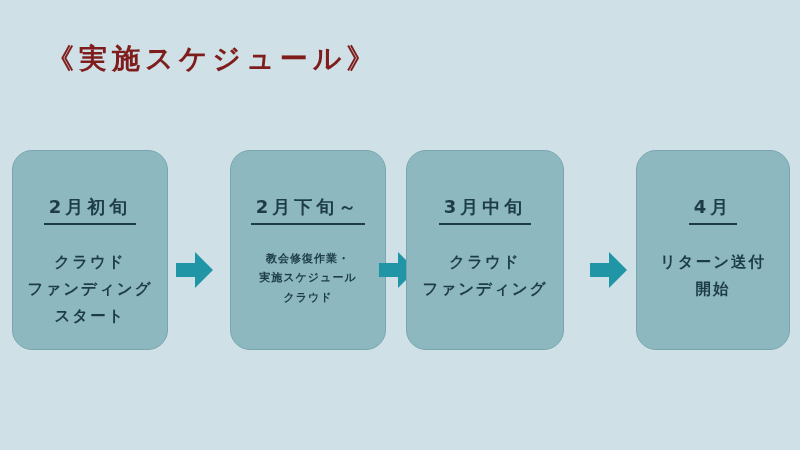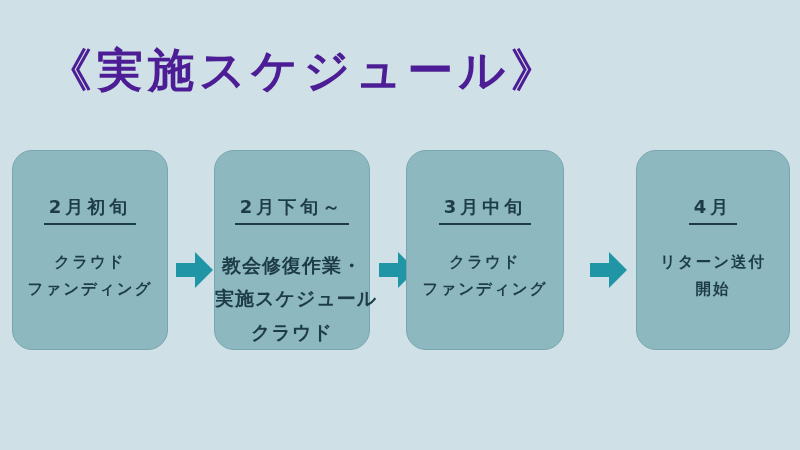--- a/index.html
+++ b/index.html
@@ -11,41 +11,41 @@
     height: 450px;
     background: #cfe1e6;
     overflow: hidden;
     position: relative;
     font-family: "DejaVu Sans", "Liberation Sans", sans-serif;
   }
   .page-title {
     position: absolute;
     left: 46px;
     top: 40px;
-    font-size: 46px;
+    font-size: 28px;
     font-weight: 700;
     letter-spacing: 5px;
-    color: #4c1d95;
+    color: #7f1d1d;
     white-space: nowrap;
     text-align: center;
   }
   .step-box {
     position: absolute;
     top: 150px;
     width: 156px;
     height: 200px;
     background: #8db8c0;
     border: 1px solid #78a6af;
     border-radius: 20px;
     box-sizing: border-box;
     text-align: center;
     color: #1d3c47;
   }
   .step-box.pos-1 { left: 12px;  }
-  .step-box.pos-2 { left: 214px; }
+  .step-box.pos-2 { left: 230px; }
   .step-box.pos-3 { left: 406px; width: 158px; }
   .step-box.pos-4 { left: 629px; width: 154px; margin-left: 7px; }
   .step-date {
     display: inline-block;
     margin-top: 44px;
     font-size: 18px;
     font-weight: 700;
     letter-spacing: 4px;
     padding: 0 5px 4px 5px;
     border-bottom: 2px solid #1d3c47;
@@ -55,21 +55,21 @@
     margin-top: 24px;
     font-size: 15.5px;
     font-weight: 700;
     letter-spacing: 2px;
     line-height: 1.75;
   }
   .step-body .line {
     white-space: nowrap;
   }
   .step-box.pos-2 .step-body {
-    font-size: 19px;
+    font-size: 11px;
     letter-spacing: 1px;
   }
   .flow-arrow {
     position: absolute;
     top: 251px;
     width: 37px;
     height: 38px;
   }
   .flow-arrow.pos-1 { left: 176px; }
   .flow-arrow.pos-2 { left: 379px; }
@@ -80,20 +80,21 @@
 </head>
 <body>
 
 <div class="page-title">《実施スケジュール》</div>
 
 <div class="step-box pos-1">
   <div class="step-date">2月初旬</div>
   <div class="step-body">
     <div class="line">クラウド</div>
     <div class="line">ファンディング</div>
+    <div class="line">スタート</div>
   </div>
 </div>
 
 <div class="flow-arrow pos-1">
   <svg viewBox="0 0 37 38" xmlns="http://www.w3.org/2000/svg" aria-hidden="true">
     <path d="M0,12 H19 V1 L37,19 L19,37 V26 H0 Z"></path>
   </svg>
 </div>
 
 <div class="step-box pos-2">

